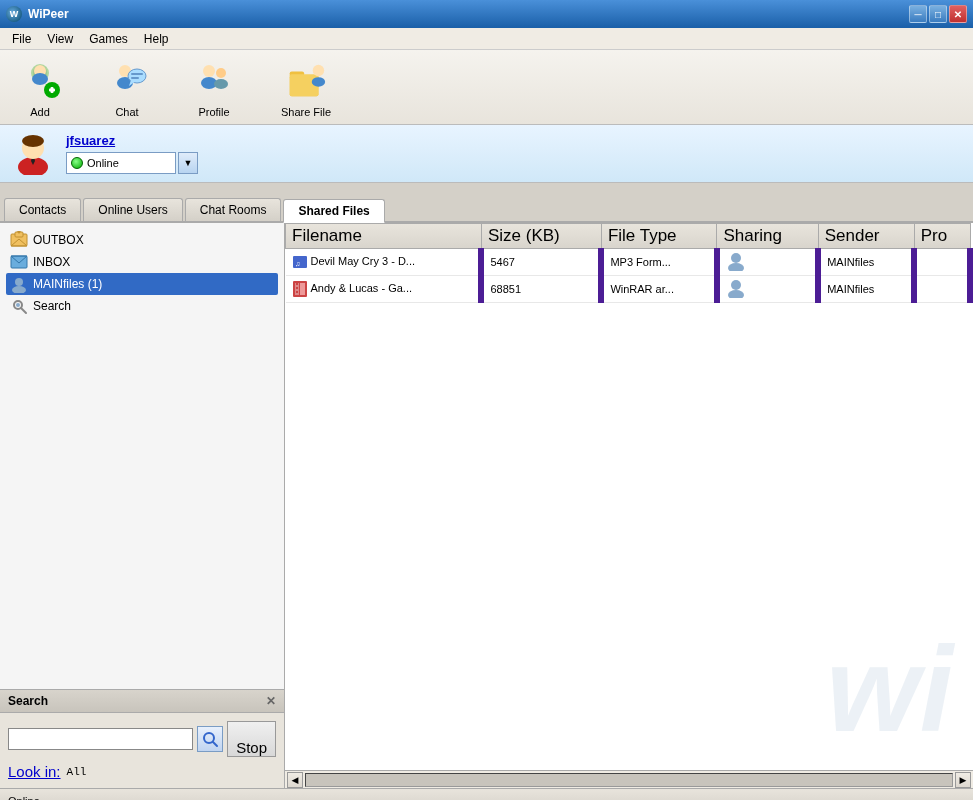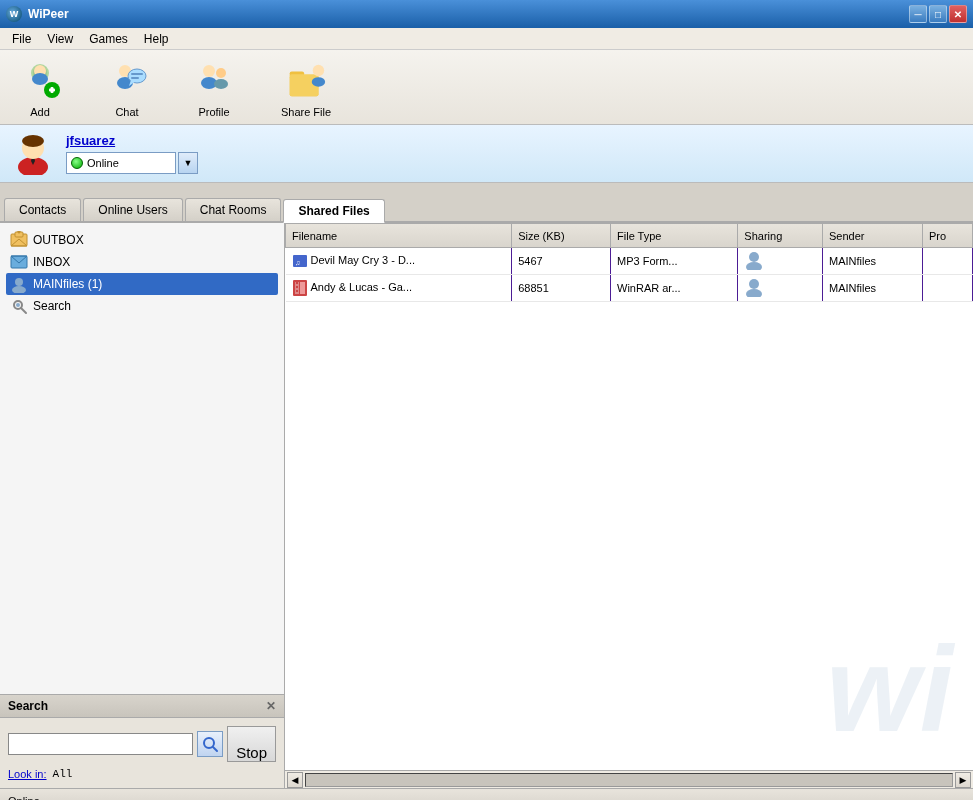--- a/index.html
+++ b/index.html
@@ -308,21 +308,21 @@
     }
     .look-in-row {
       display: flex;
       align-items: center;
       gap: 6px;
     }
     .look-in-label {
       color: #0000cc;
       text-decoration: underline;
       cursor: pointer;
-      font-size: 11px;
+      font-size: 15px;
     }
     .look-in-value {
       font-size: 11px;
       font-family: Liberation Mono, monospace;
     }
 
     
     .right-panel {
       flex: 1;
       display: flex;
@@ -355,32 +355,32 @@
       border-collapse: collapse;
     }
     .file-table thead tr {
       background: linear-gradient(to bottom, #e8e4dc, #d8d4cc);
       height: 24px;
     }
     .file-table thead th {
       border: 1px solid #aaa;
       padding: 2px 6px;
       text-align: left;
-      font-size: 11px;
+      font-size: 17px;
       font-weight: normal;
       cursor: pointer;
       white-space: nowrap;
     }
     .file-table tbody tr {
       height: 22px;
       cursor: pointer;
     }
     .file-table tbody td {
       border-bottom: 1px solid #e8e8e8;
-      border-right: 1px solid #4c1d95;
+      border-right: 6px solid #4c1d95;
       padding: 2px 6px;
       font-size: 11px;
       white-space: nowrap;
     }
 
     
     .h-scrollbar {
       height: 18px;
       background: #f0ece4;
       border-top: 1px solid #aaa;

